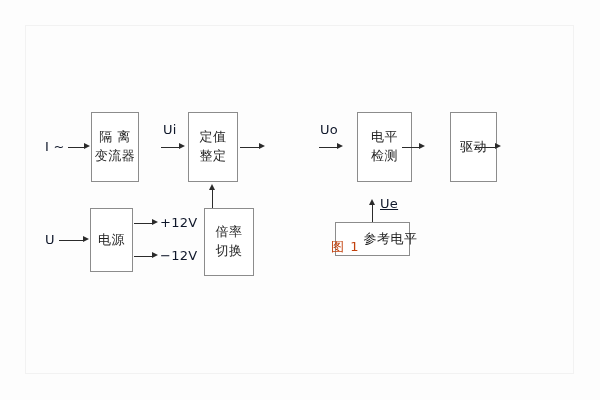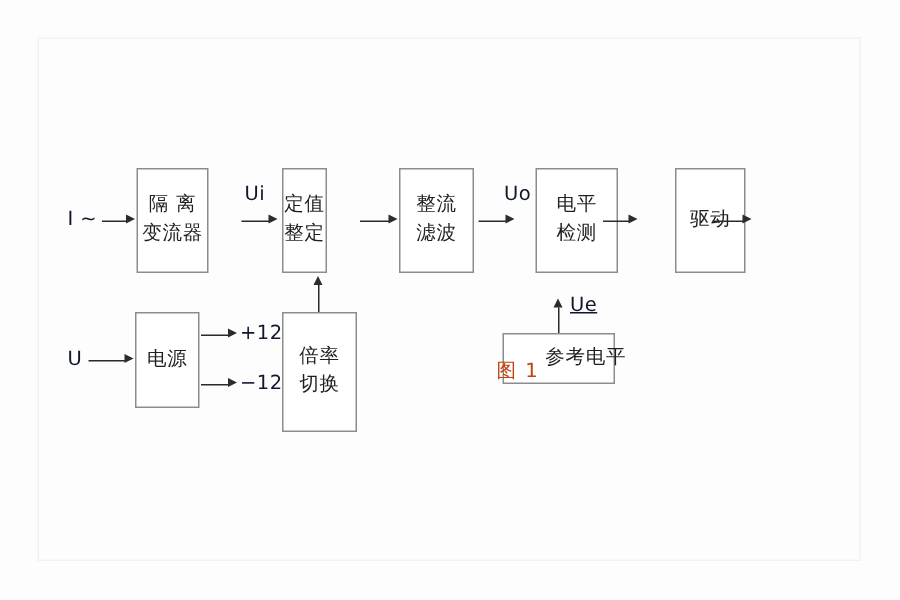--- a/index.html
+++ b/index.html
@@ -103,34 +103,30 @@
 
   <div class="box" style="left:91px; top:112px; width:48px; height:70px;">
     <span class="ln">隔 离</span>
     <span class="ln">变流器</span>
   </div>
 
   <div class="label" style="left:163px; top:122px;">Ui</div>
   <div class="hline" style="left:161px; top:147px; width:19px;"></div>
   <div class="arrow-r" style="left:179px; top:143px;"></div>
 
-  <div class="box" style="left:188px; top:112px; width:30px; height:70px;">
+  <div class="box" style="left:188px; top:112px; width:50px; height:70px;">
     <span class="ln">定值</span>
     <span class="ln">整定</span>
   </div>
 
   <div class="hline" style="left:240px; top:147px; width:20px;"></div>
   <div class="arrow-r" style="left:259px; top:143px;"></div>
 
-  <div class="box" style="left:266px; top:112px; width:50px; height:70px;">
-    <span class="ln">整流</span>
-    <span class="ln">滤波</span>
-  </div>
 
-  <div class="label" style="left:336px; top:122px;">Uo</div>
+  <div class="label" style="left:320px; top:122px;">Uo</div>
   <div class="hline" style="left:319px; top:147px; width:19px;"></div>
   <div class="arrow-r" style="left:337px; top:143px;"></div>
 
   <div class="box" style="left:345px; top:112px; width:55px; height:70px;margin-left:12px;">
     <span class="ln">电平</span>
     <span class="ln">检测</span>
   </div>
 
   <div class="hline" style="left:402px; top:147px; width:18px;"></div>
   <div class="arrow-r" style="left:419px; top:143px;"></div>
@@ -152,21 +148,21 @@
   </div>
 
   <div class="hline" style="left:134px; top:223px; width:19px;"></div>
   <div class="arrow-r" style="left:152px; top:219px;"></div>
   <div class="label" style="left:160px; top:215px;">+12V</div>
 
   <div class="hline" style="left:134px; top:256px; width:19px;"></div>
   <div class="arrow-r" style="left:152px; top:252px;"></div>
   <div class="label" style="left:160px; top:248px;">−12V</div>
 
-  <div class="box" style="left:188px; top:208px; width:50px; height:80px;">
+  <div class="box" style="left:204px; top:208px; width:50px; height:68px;">
     <span class="ln">倍率</span>
     <span class="ln">切换</span>
   </div>
 
   <div class="vline" style="left:212px; top:190px; height:18px;"></div>
   <div class="arrow-u" style="left:209px; top:184px;"></div>
 
   <div class="box single" style="left:335px; top:222px; width:75px; height:34px;padding-left:36px;">
     <span class="ln">参考电平</span>
   </div>

